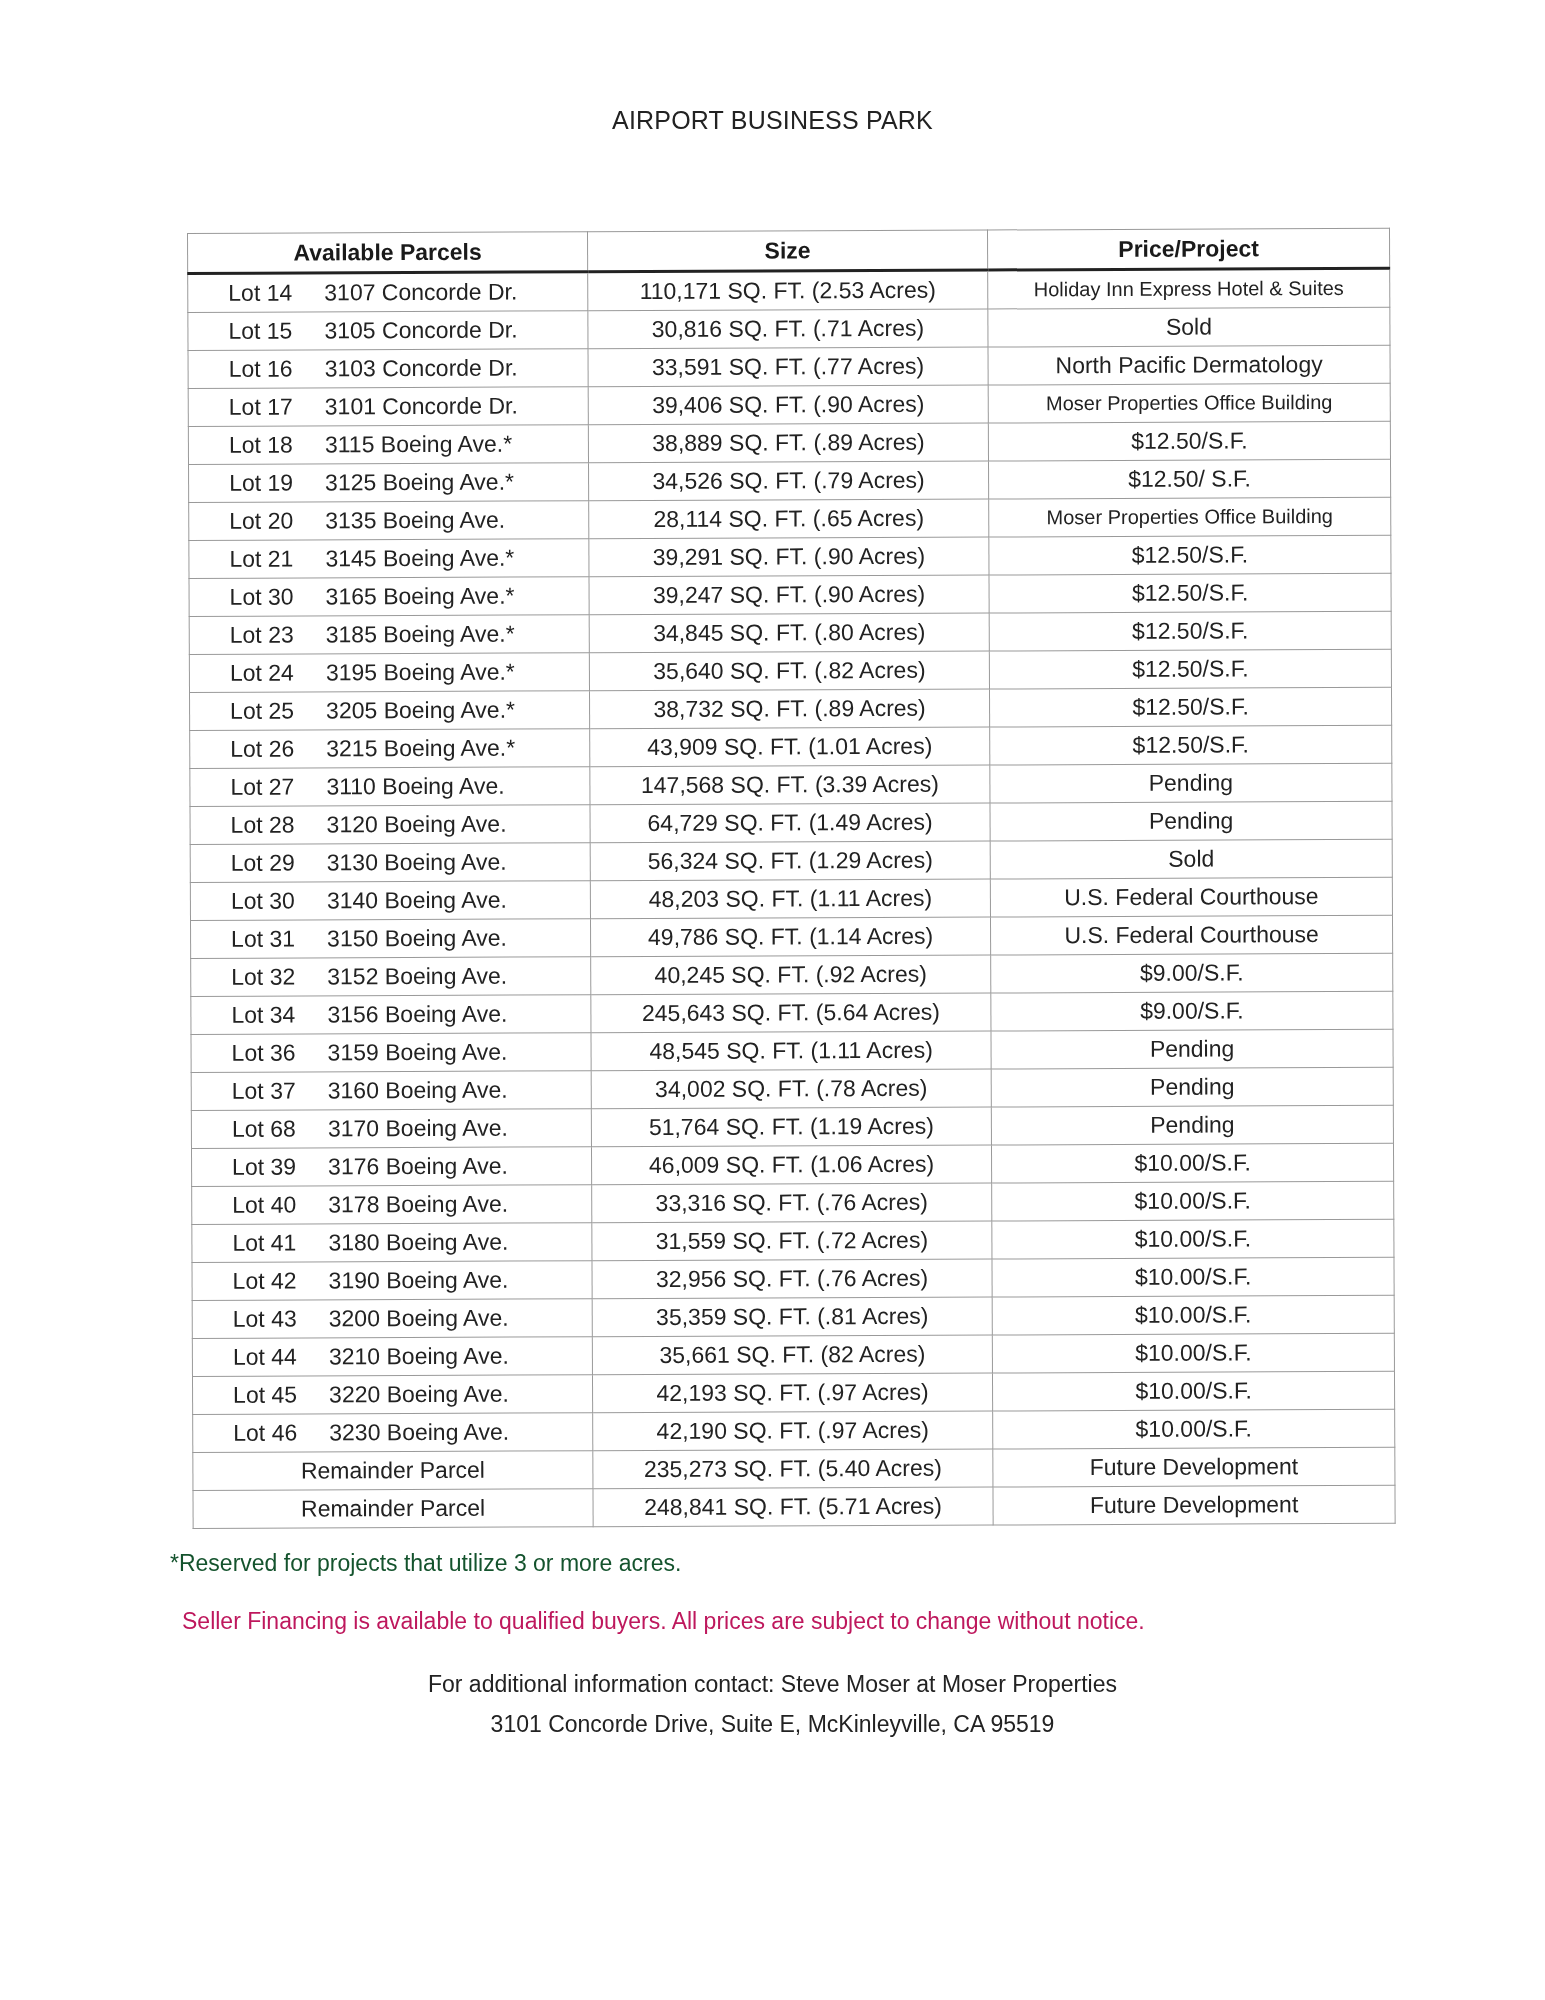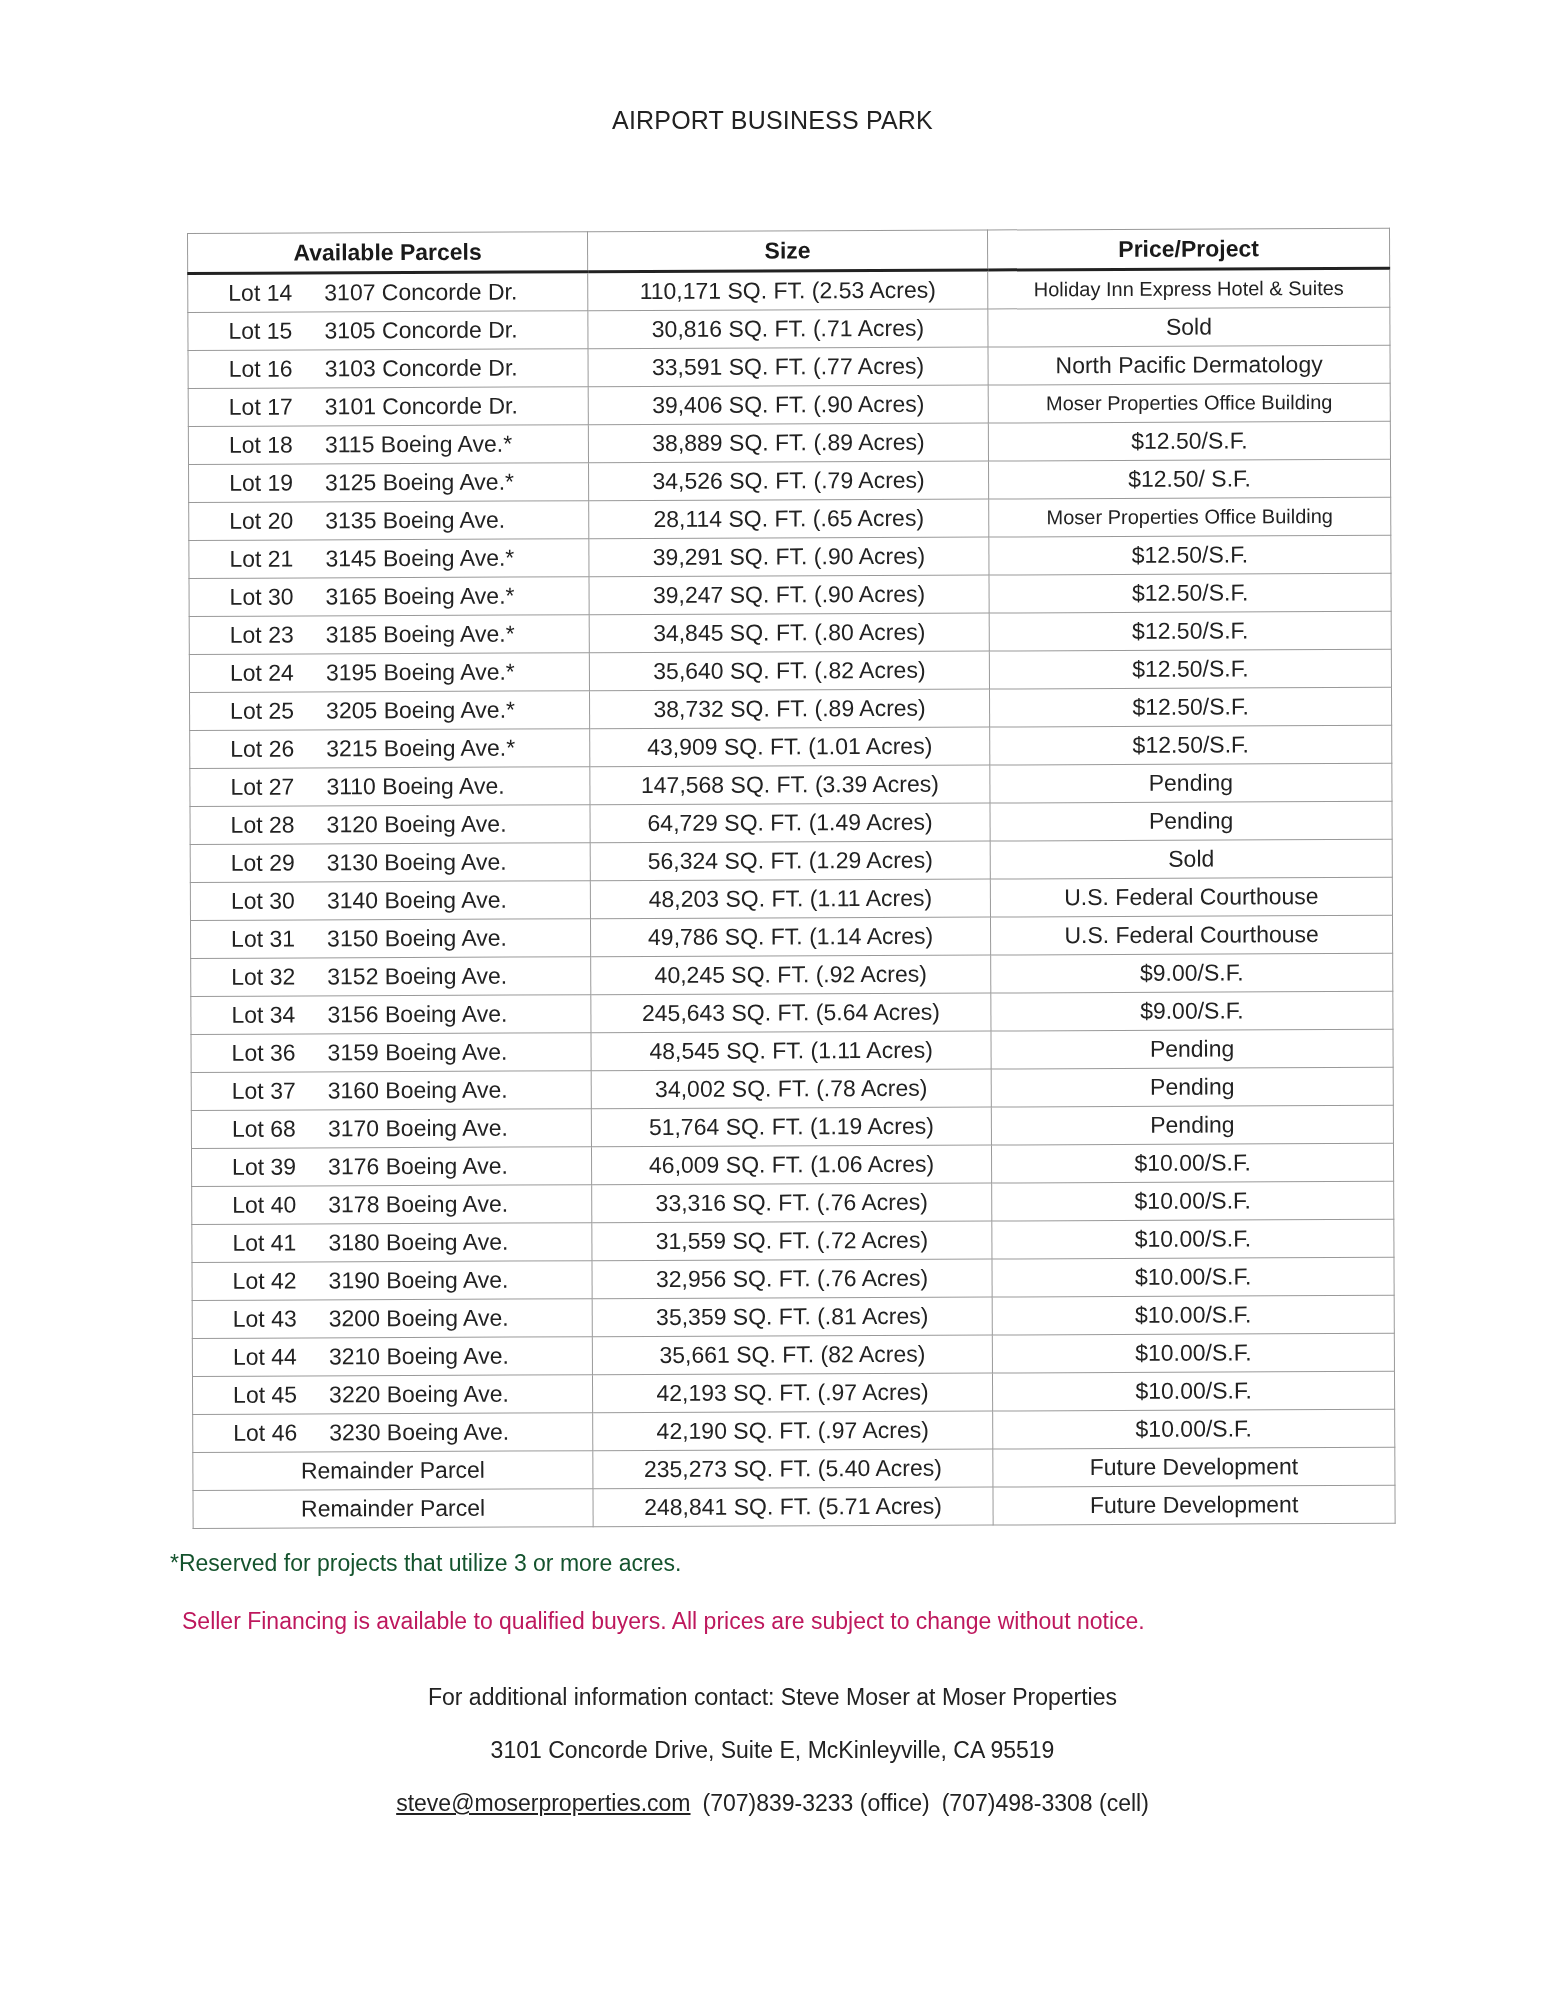--- a/index.html
+++ b/index.html
@@ -88,21 +88,21 @@
     .contact-block {
       position: absolute;
       top: 1664px;
       left: 0;
       width: 1545px;
       text-align: center;
       font-size: 23px;
       color: #222;
       line-height: 40px;
     }
-    .contact-line { display: block; margin-top: 13px; }
+    .contact-line { display: block; }
     .email-link {
       color: #222;
       text-decoration: underline;
     }
     .sep { display: inline-block; width: 12px; }
   </style>
 </head>
 <body>
 
 <div class="page-title">AIRPORT BUSINESS PARK</div>
@@ -288,16 +288,13 @@
       </tr>
     </tbody>
 </table>
 
 <div class="footnote">*Reserved for projects that utilize 3 or more acres.</div>
 <div class="financing">Seller Financing is available to qualified buyers. All prices are subject to change without notice.</div>
 
 <div class="contact-block">
   <span class="contact-line">For additional information contact: Steve Moser at Moser Properties</span>
   <span class="contact-line">3101 Concorde Drive, Suite E, McKinleyville, CA 95519</span>
-  <span class="contact-line">
-    <a class="email-link" href="mailto:steve@moserproperties.com">steve@moserproperties.com</a><span class="sep"></span><span>(707)839-3233 (office)</span><span class="sep"></span><span>(707)498-3308 (cell)</span>
-  </span>
 </div>
 
 </body></html>

